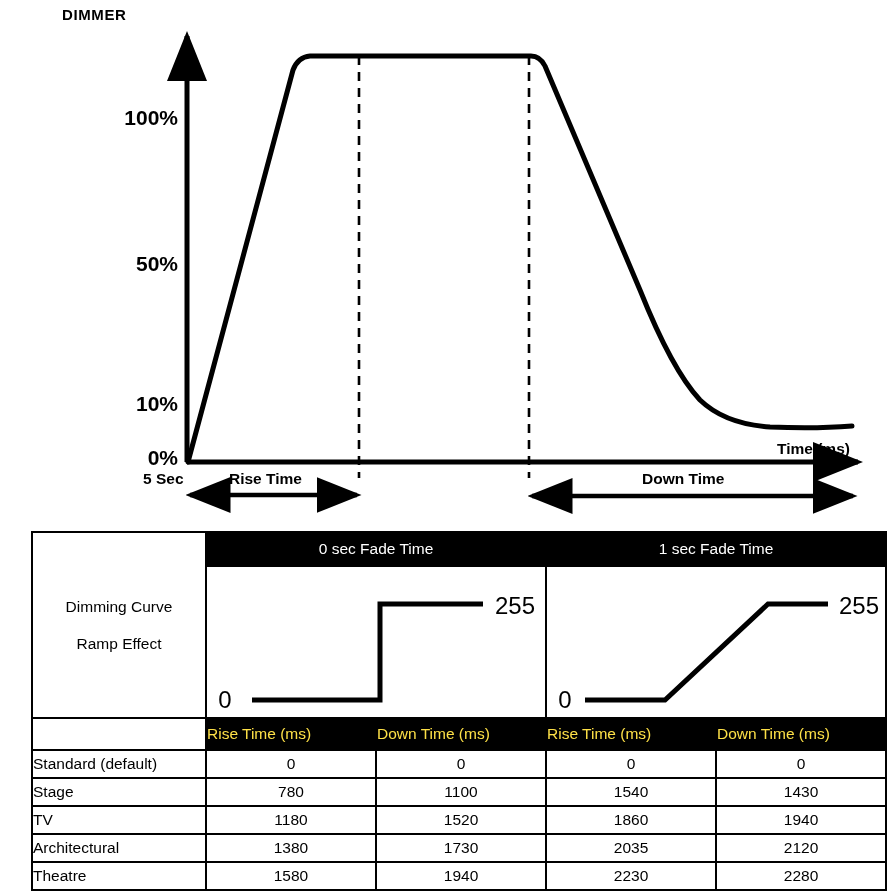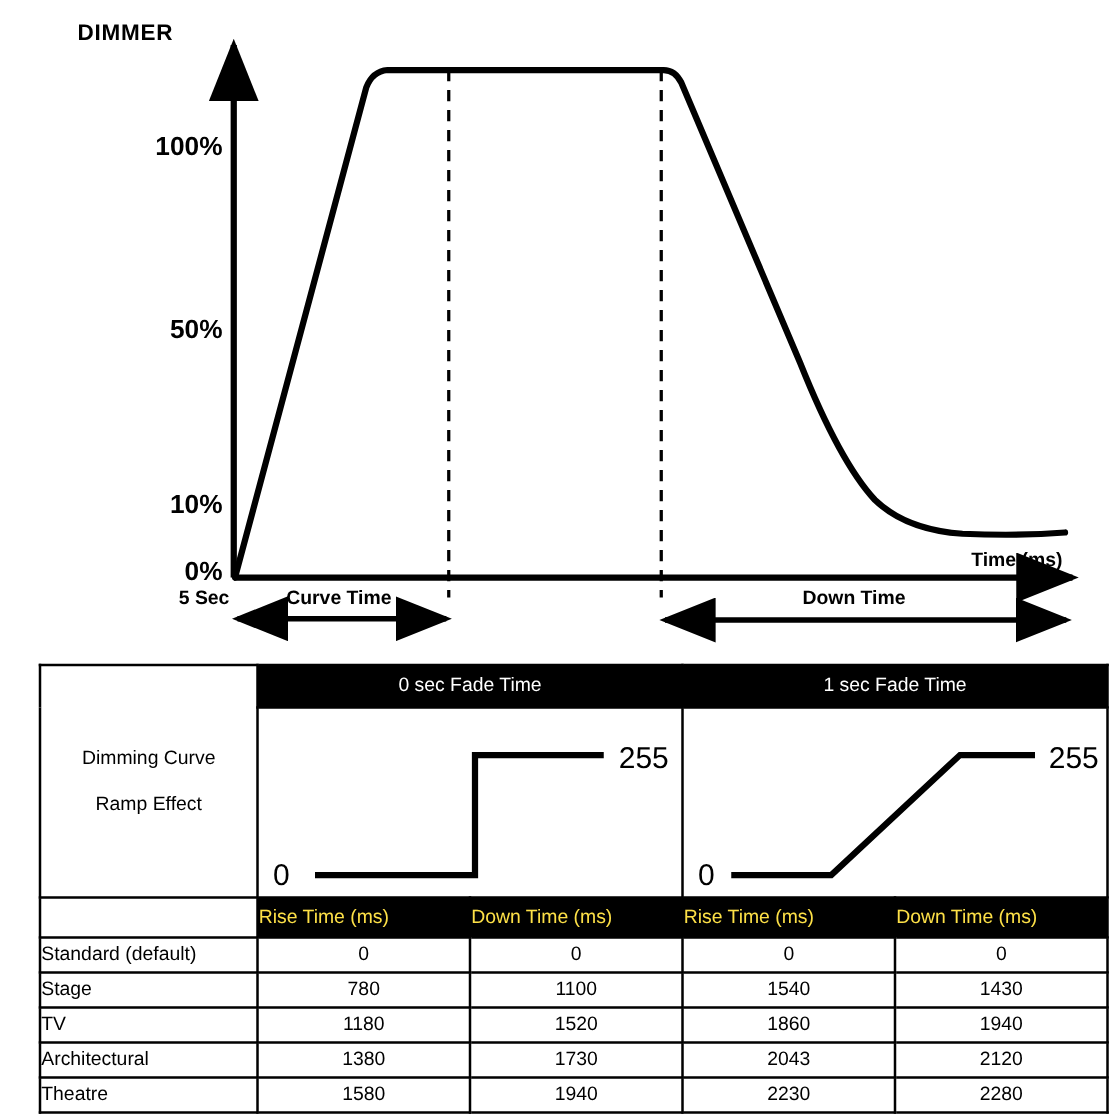--- a/index.html
+++ b/index.html
@@ -30,22 +30,22 @@
     width: 888px;
     height: 520px;
   }
   #chart-svg {
     position: absolute;
     left: 0; top: 0;
   }
   .chart-title {
     position: absolute;
     left: 62px;
-    top: 16px;
-    font-size: 18px;
+    top: 6px;
+    font-size: 15px;
     font-weight: bold;
     letter-spacing: 0.6px;
     white-space: nowrap;
   }
   .ytick {
     position: absolute;
     font-size: 21px;
     font-weight: bold;
     text-align: right;
     white-space: nowrap;
@@ -145,21 +145,21 @@
   <div id="chart-region">
 
     <div class="chart-title">DIMMER</div>
 
     <div class="ytick yt-100">100%</div>
     <div class="ytick yt-50">50%</div>
     <div class="ytick yt-10">10%</div>
     <div class="ytick yt-0">0%</div>
 
     <div class="axis-note note-zerosec">5 Sec</div>
-    <div class="axis-note note-risetime">Curve Time</div>
+    <div class="axis-note note-risetime">Rise Time</div>
     <div class="axis-note note-downtime">Down Time</div>
     <div class="axis-note note-timems">Time (ms)</div>
 
     <svg id="chart-svg" width="888" height="520" viewBox="0 0 888 520">
       <defs>
         <marker id="arrHead" markerWidth="10" markerHeight="8" refX="9" refY="4" orient="auto" markerUnits="strokeWidth">
           <path d="M0,0 L10,4 L0,8 Z" fill="#000"></path>
         </marker>
         <marker id="arrTail" markerWidth="10" markerHeight="8" refX="1" refY="4" orient="auto" markerUnits="strokeWidth">
           <path d="M10,0 L0,4 L10,8 Z" fill="#000"></path>
@@ -252,21 +252,21 @@
           <td class="rowname">TV</td>
           <td class="datacell">1180</td>
           <td class="datacell">1520</td>
           <td class="datacell">1860</td>
           <td class="datacell">1940</td>
         </tr>
         <tr>
           <td class="rowname">Architectural</td>
           <td class="datacell">1380</td>
           <td class="datacell">1730</td>
-          <td class="datacell">2043</td>
+          <td class="datacell">2035</td>
           <td class="datacell">2120</td>
         </tr>
         <tr>
           <td class="rowname">Theatre</td>
           <td class="datacell">1580</td>
           <td class="datacell">1940</td>
           <td class="datacell">2230</td>
           <td class="datacell">2280</td>
         </tr>
       </tbody>

